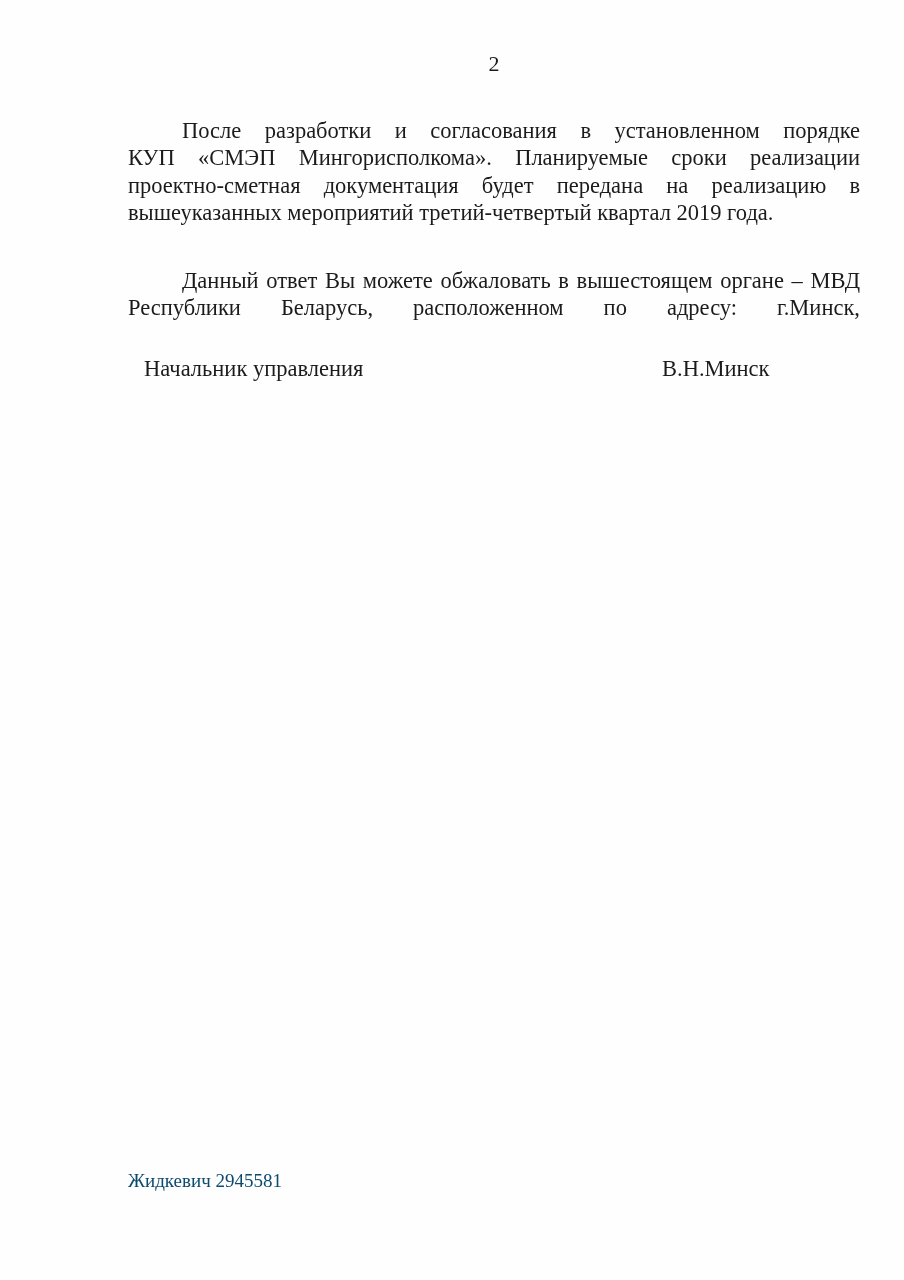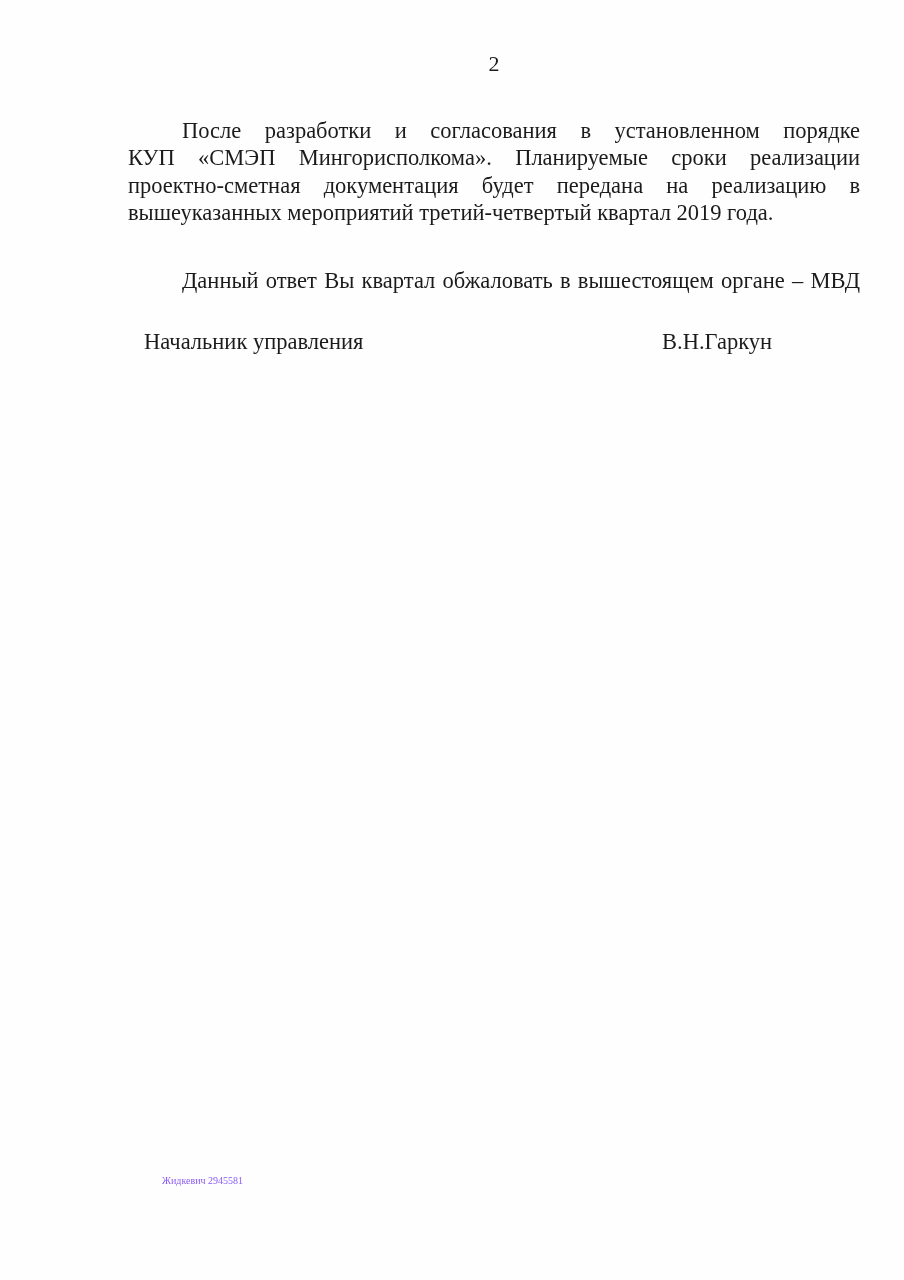--- a/index.html
+++ b/index.html
@@ -57,46 +57,46 @@
   }
   .signature .name {
     position: absolute;
     left: 518px;
     top: 0;
   }
   .footer {
     position: absolute;
     left: 128px;
     top: 1172px;
-    font-size: 10px;
+    font-size: 19px;
     line-height: 18px;
-    color: #8b5cf6;
-    margin-left: 34px;
+    color: #0c4a6e;
   }
 </style>
 </head>
 <body>
 
 <div class="page">
   <div class="content">
 
     <div class="page-num">2</div>
 
     <div class="para">
       <div class="line jline indent">После разработки и согласования в установленном порядке</div>
       <div class="line jline">КУП «СМЭП Мингорисполкома». Планируемые сроки реализации</div>
       <div class="line jline">проектно-сметная документация будет передана на реализацию в</div>
       <div class="line lline">вышеуказанных мероприятий третий-четвертый квартал 2019 года.</div>
     </div>
 
     <div class="para">
-      <div class="line jline indent">Данный ответ Вы квартал обжаловать в вышестоящем органе – МВД</div>
+      <div class="line jline indent">Данный ответ Вы можете обжаловать в вышестоящем органе – МВД</div>
+      <div class="line jline">Республики Беларусь, расположенном по адресу: г.Минск,</div>
     </div>
 
     <div class="signature">
       <span>Начальник управления</span>
-      <span class="name">В.Н.Гаркун</span>
+      <span class="name">В.Н.Минск</span>
     </div>
 
   </div>
 
   <div class="footer">Жидкевич 2945581</div>
 </div>
 
 </body></html>

